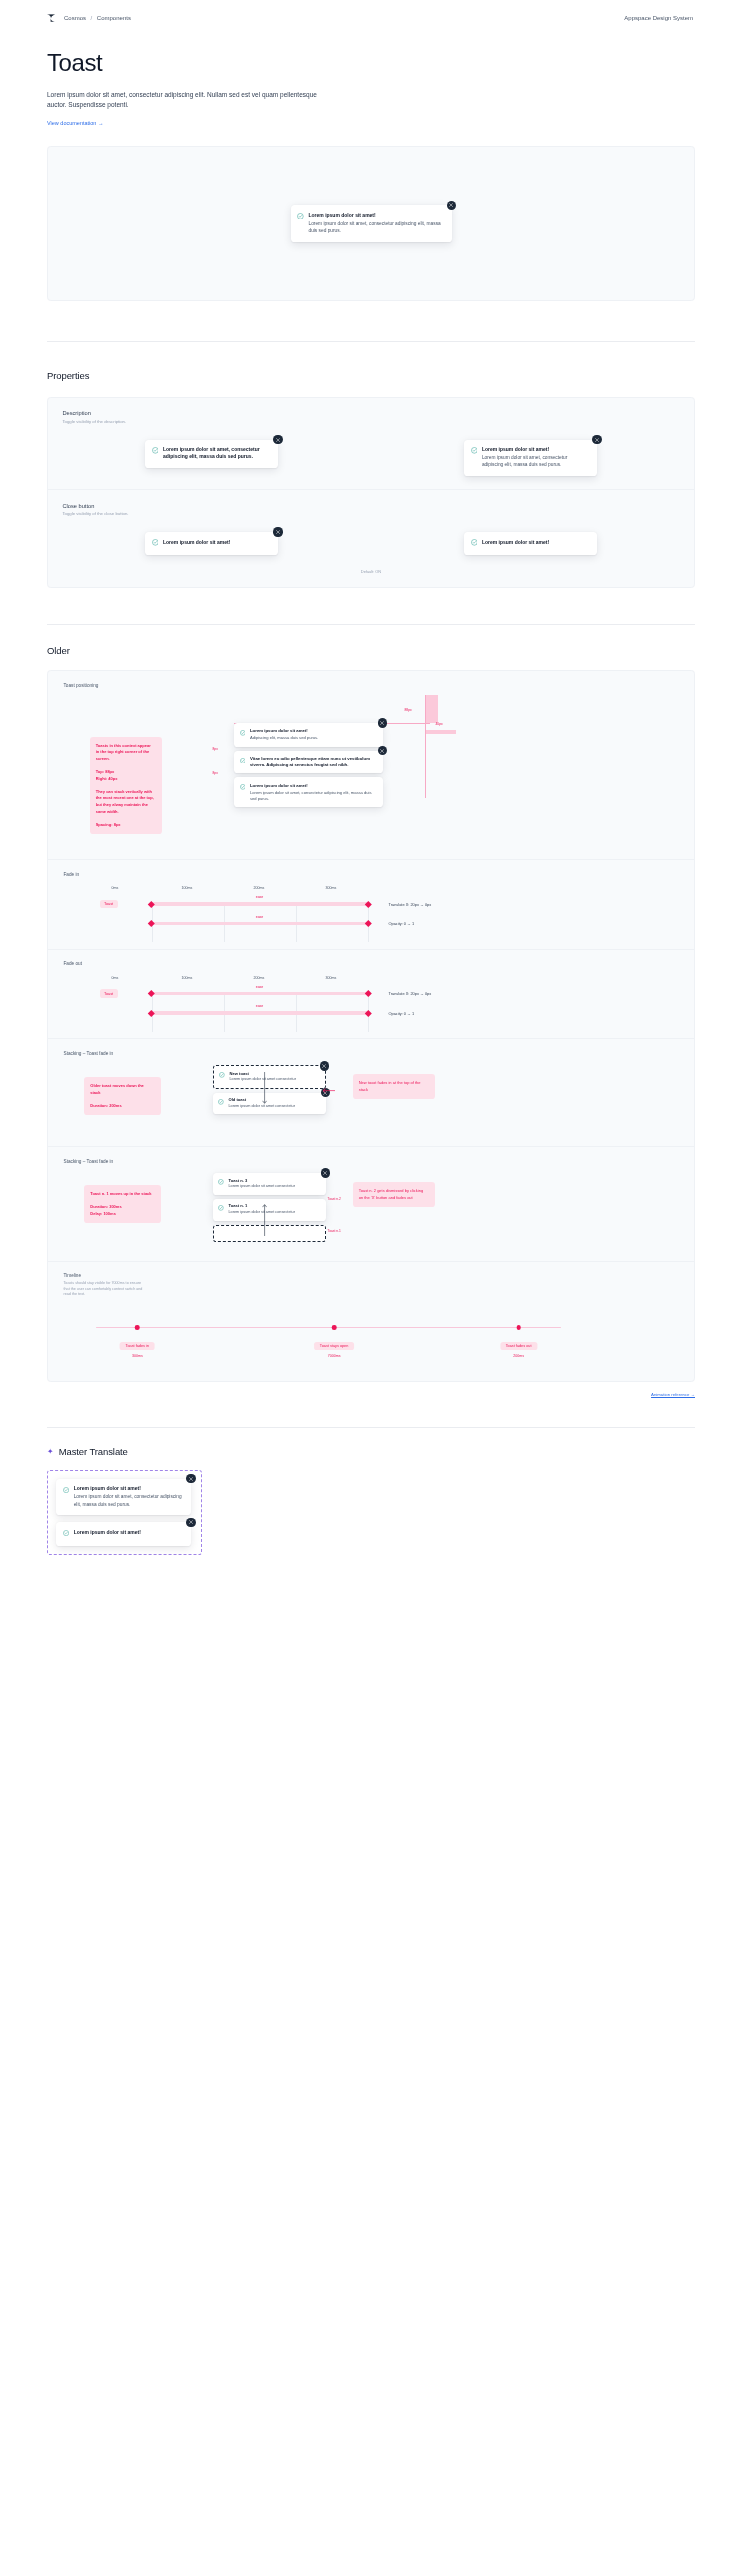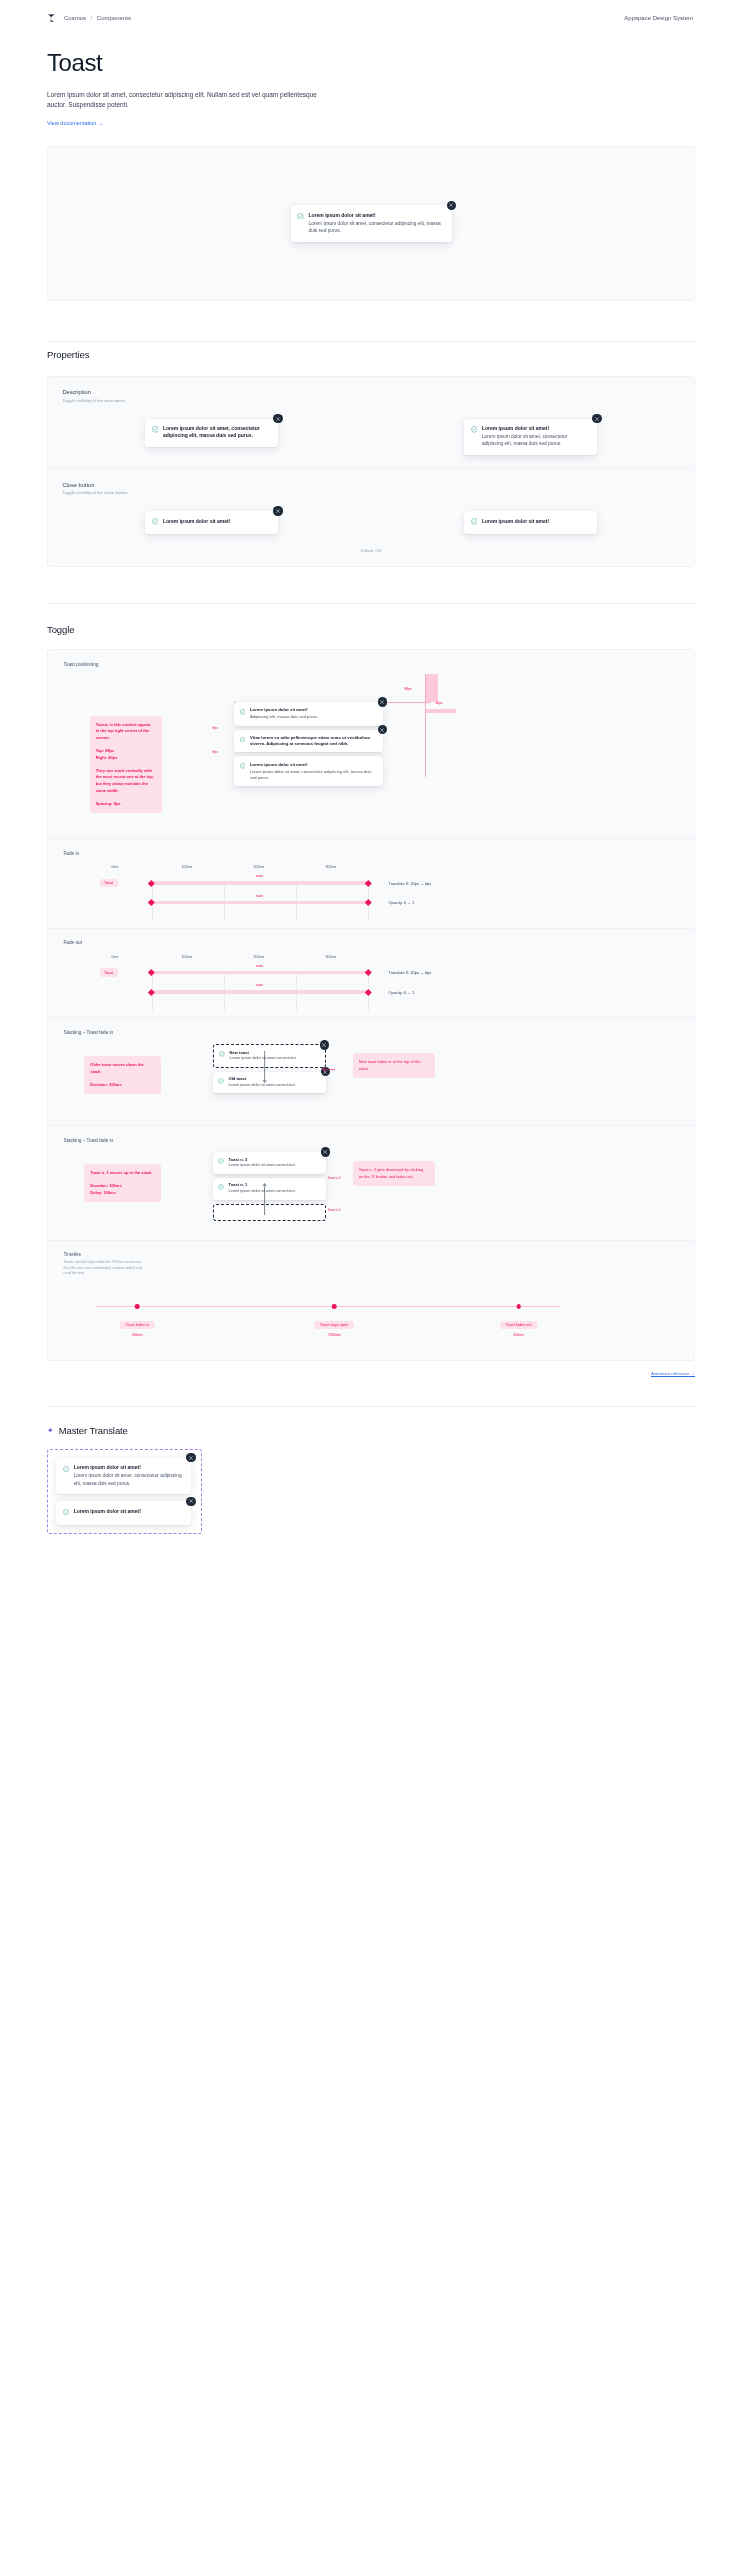--- a/index.html
+++ b/index.html
@@ -355,21 +355,21 @@
               <path d="M1.3 1.3l7.4 7.4M8.7 1.3L1.3 8.7" stroke="#fff" stroke-width="1.2" stroke-linecap="round"></path>
             </svg>
         </span>
       </button>
     </div>
   </div>
 
   <div style="height:40px"></div>
   <div class="hr"></div>
 
-  <div class="section" style="padding-top:8px">
+  <div class="section" style="padding-top:29px">
     <div class="sec-head">Properties</div>
 
     <div class="panel prop-panel">
 
       <div class="prop-row">
         <div class="prop-name">Description</div>
         <div class="prop-help">Toggle visibility of the description.</div>
         <div class="prop-demos">
           <div class="demo-slot">
             <div class="toast">
@@ -456,21 +456,21 @@
         <div class="prop-note">Default: ON</div>
       </div>
 
     </div>
   </div>
 
   <div style="height:36px"></div>
   <div class="hr"></div>
 
   <div class="section" style="padding-top:20.6px">
-    <div class="sec-head">Toggle</div>
+    <div class="sec-head">Older</div>
 
     <div class="panel motion-panel">
 
       <div class="m-block">
         <div class="m-label">Toast positioning</div>
 
         <div class="pos-stage">
           <div class="note pos-note">Toasts in this context appear in the top right corner of the screen.
 
 Top: 88px

